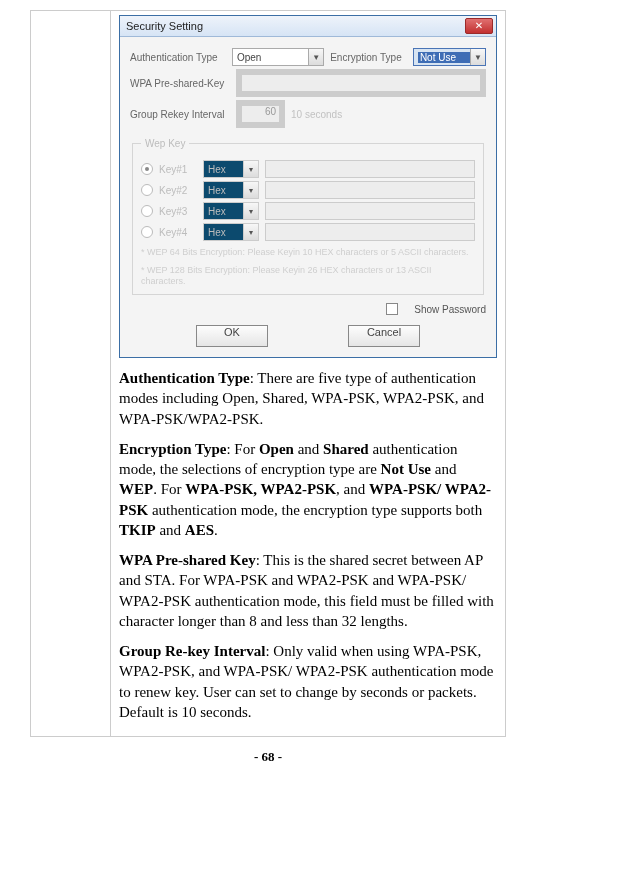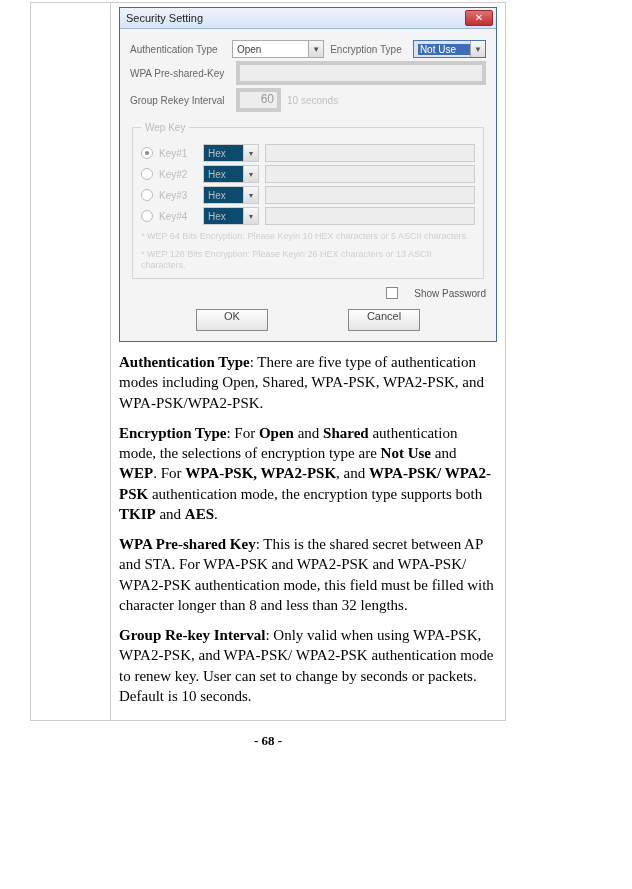--- a/index.html
+++ b/index.html
@@ -5,21 +5,21 @@
   body {
     margin: 0;
     padding: 0;
     font-family: "Times New Roman", serif;
     background: #fff;
     color: #000;
     width: 632px;
   }
   .page {
     width: 536px;
-    padding: 2px 30px 20px 30px;
+    padding: 10px 30px 20px 30px;
     box-sizing: border-box;
   }
   .layout-table {
     border-collapse: collapse;
     width: 100%;
   }
   .layout-table td {
     border: 1px solid #ccc;
     vertical-align: top;
     padding: 4px 8px;
@@ -85,23 +85,23 @@
   }
   .combo .arrow {
     width: 14px;
     background: linear-gradient(#f7f7f7,#dcdcdc);
     border-left: 1px solid #aaa;
     display: flex; align-items: center; justify-content: center;
     height: 100%;
   }
   .txt {
     background: #fff;
-    border: 4px solid #d946ef;
+    border: 6px solid #d946ef;
     height: 16px;
-    font-size: 12px;
+    font-size: 10px;
     padding-left: 4px;
   }
   .txt.disabled { background: #ededed; border-color:#ccc;}
   .small-num { width: 30px; color:#999; text-align:right; padding-right:3px;}
   fieldset.wep {
     border: 1px solid #d5d5d5;
     margin-top: 10px;
     padding: 8px 8px 6px 8px;
     color: #bcbcbc;
   }

